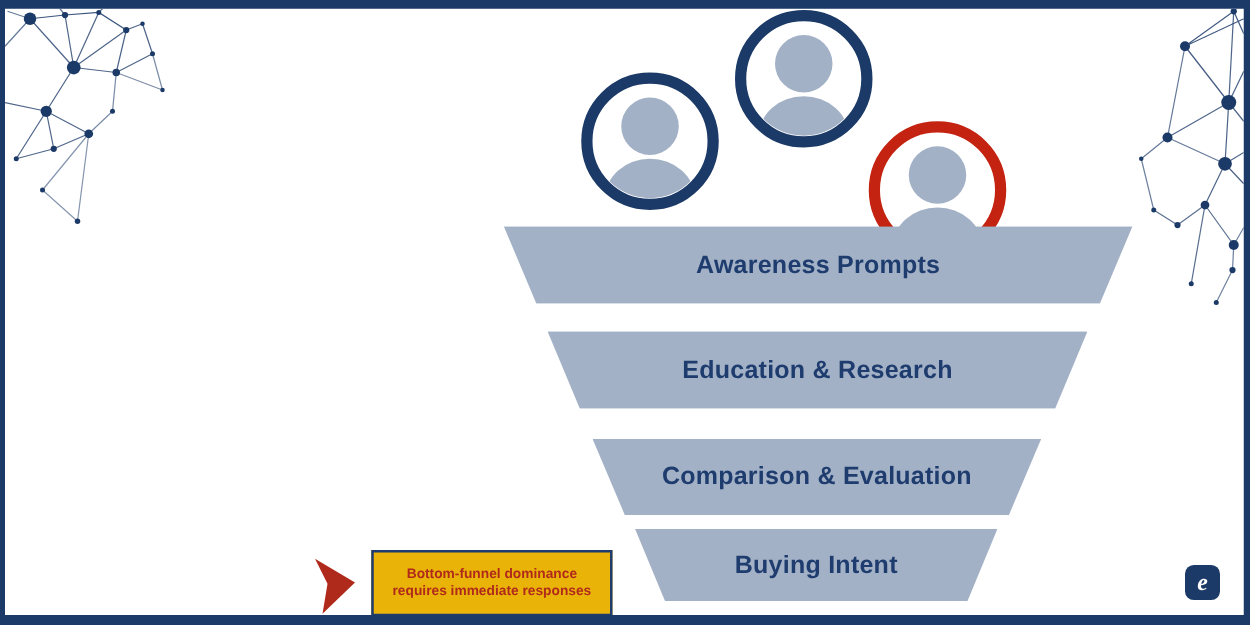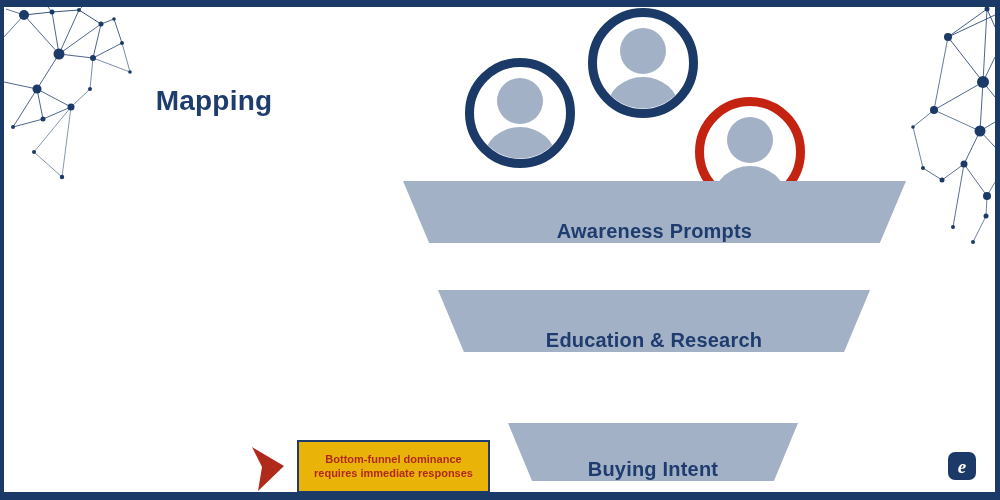--- a/index.html
+++ b/index.html
@@ -25,27 +25,27 @@
   .title .navy{color:#1e3c6e;}
   .title .red{color:#b02a1c;}
   
   .avatar{position:absolute;width:116px;height:116px;z-index:1;}
   .avatar.a1{left:462px;top:55px;}
   .avatar.a2{left:585px;top:5px;}
   .avatar.a3{left:692px;top:94px;}
   
   .stage{
     position:absolute;background:#a3b1c6;z-index:2;
-    display:flex;align-items:flex-end;justify-content:center;
+    display:flex;align-items:center;justify-content:center;
     color:#1e3c6e;font-weight:bold;font-size:20px;letter-spacing:.2px;
   }
   .stage.s1{left:403px;top:181px;width:503px;height:62px;
     clip-path:polygon(0 0,100% 0,94.8% 100%,5.2% 100%);}
   .stage.s2{left:438px;top:265px;width:432px;height:62px;
-    clip-path:polygon(0 0,100% 0,94% 100%,6% 100%);margin-top:25px;}
+    clip-path:polygon(0 0,100% 0,94% 100%,6% 100%);}
   .stage.s3{left:474px;top:351px;width:359px;height:61px;
     clip-path:polygon(0 0,100% 0,92.8% 100%,7.2% 100%);}
   .stage.s4{left:508px;top:423px;width:290px;height:58px;
     clip-path:polygon(0 0,100% 0,91.7% 100%,8.3% 100%);}
   
   .callout{
     position:absolute;left:297px;top:440px;width:193px;height:53px;z-index:3;
     box-sizing:border-box;border:2px solid #1e3c6e;background:#eab308;
     display:flex;align-items:center;justify-content:center;text-align:center;
     color:#b02a1c;font-weight:bold;font-size:11px;line-height:1.25;padding:2px 10px;
@@ -114,21 +114,20 @@
         <circle cx="49" cy="173" r="2.5"></circle>
       <circle cx="94" cy="189" r="4"></circle>
         <circle cx="93" cy="209" r="2.5"></circle>
       <circle cx="20" cy="120" r="1.8"></circle>
         <circle cx="60" cy="220" r="2"></circle>
       <circle cx="80" cy="235" r="2"></circle>
     </g>
   </svg>
 
   <div class="title">
-    <div class="navy">Mapping</div>
   </div>
 
   <svg class="avatar a1" viewBox="0 0 116 116">
     <defs>
         <clipPath id="clipA1">
           <circle cx="58" cy="58" r="45.5"></circle>
         </clipPath>
       </defs>
     <circle cx="58" cy="58" r="50.5" fill="#ffffff" stroke="#1c3a67" stroke-width="9"></circle>
     <g clip-path="url(#clipA1)" fill="#a3b1c6">
@@ -162,20 +161,23 @@
       <ellipse cx="58" cy="104" rx="36" ry="32"></ellipse>
     </g>
   </svg>
 
   <div class="stage s1">
     <span>Awareness Prompts</span>
   </div>
   <div class="stage s2">
     <span>Education &amp; Research</span>
   </div>
+  <div class="stage s3">
+    <span>Comparison &amp; Evaluation</span>
+  </div>
   <div class="stage s4">
     <span>Buying Intent</span>
   </div>
 
   <svg class="callout-arrow" width="34" height="46" viewBox="0 0 34 46">
     <polygon points="1,1 33,20 7,45 11,21" fill="#b02a1c"></polygon>
   </svg>
   <div class="callout">
     <span>Bottom-funnel dominance requires immediate responses</span>
   </div>

